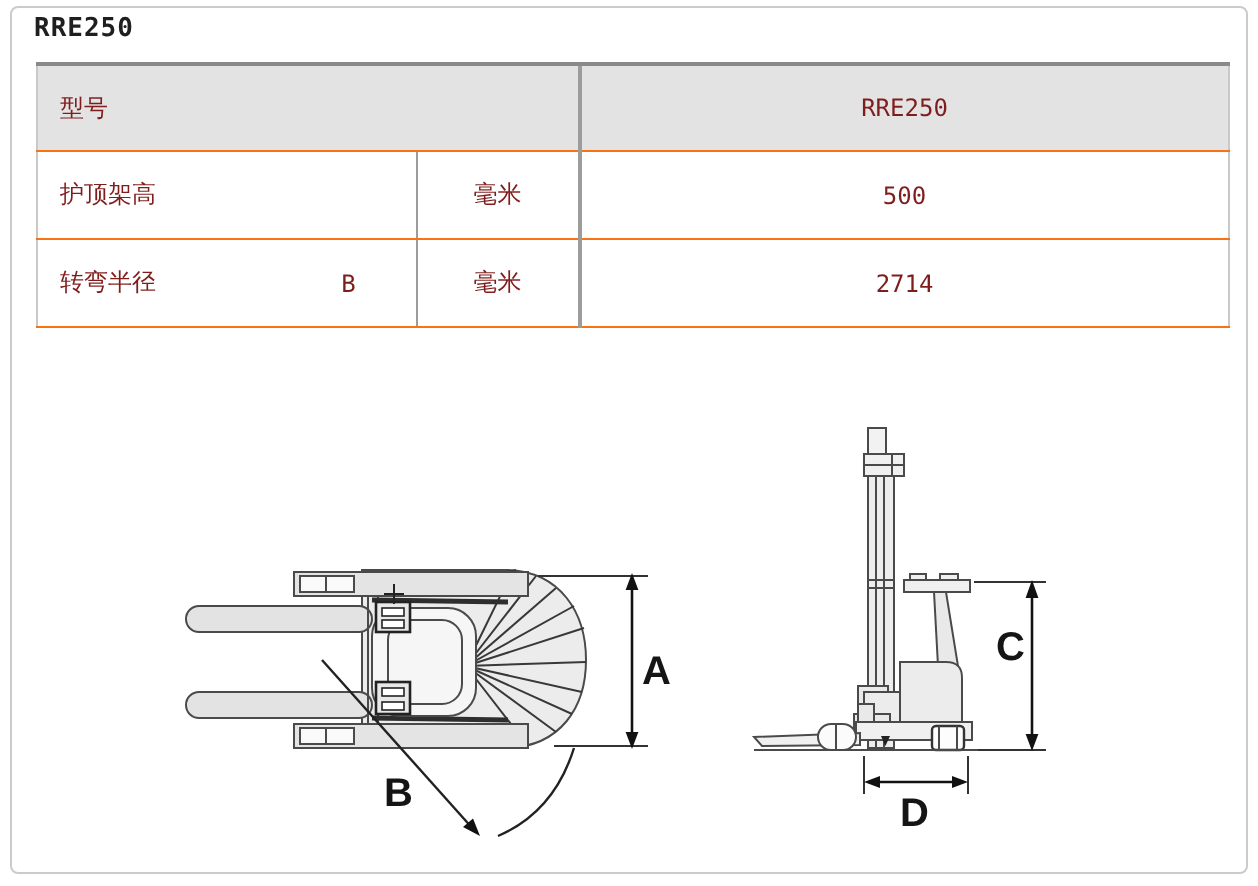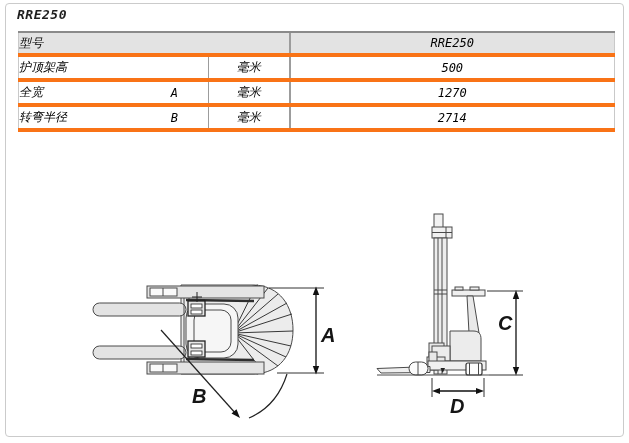--- a/index.html
+++ b/index.html
@@ -1,26 +1,26 @@
 <!DOCTYPE html>
 <html><head>
 <meta charset="utf-8">
 <style>
   html,body{margin:0;padding:0;background:#fff;}
   body{width:629px;height:443px;position:relative;overflow:hidden;
        font-family:"DejaVu Sans",sans-serif;}
-  .canvas{position:absolute;left:0;top:0;width:629px;height:443px;background:#fff;font-style:italic;}
+  .canvas{position:absolute;left:0;top:0;width:629px;height:443px;background:#fff;}
   .frame{position:absolute;left:5px;top:3px;width:617px;height:432px;
          border:1px solid #cbcbcb;border-radius:4px;background:#fff;}
   .title{position:absolute;left:17px;top:7px;font-family:"DejaVu Sans Mono","Liberation Mono",monospace;
          font-weight:bold;font-size:13px;color:#1f1f1f;letter-spacing:0.5px;}
   table.spec{position:absolute;left:18px;top:31px;width:596px;border-collapse:collapse;
              table-layout:fixed;border-left:1px solid #c9c9c9;border-right:1px solid #c9c9c9;}
-  table.spec td{height:21px;padding:0;font-size:12px;color:#000000;
-                border-bottom:4px solid #f97316;overflow:hidden;white-space:nowrap;}
+  table.spec td{height:21px;padding:11px;font-size:12px;color:#7f1d1d;
+                border-bottom:1px solid #f97316;overflow:hidden;white-space:nowrap;}
   tr.hdr td{background:#e3e3e3;border-top:2px solid #8a8a8a;height:20px;}
   td.name{text-align:left;padding-left:7px;}
   td.letter{text-align:center;font-family:"DejaVu Sans Mono","Liberation Mono",monospace;
             font-size:11px;color:#555;}
   td.unit{text-align:center;padding-right:12px;}
   td.ub{border-left:1px solid #9c9c9c;margin-top:37px;}
   td.vcell{border-left:2px solid #9c9c9c;text-align:center;
            font-family:"DejaVu Sans Mono","Liberation Mono",monospace;font-size:12px;color:#555;}
   svg.diagram{position:absolute;left:0;top:0;}
   svg .dimlabel{font-family:"Liberation Sans","DejaVu Sans",sans-serif;
@@ -43,26 +43,20 @@
     <tbody>
         <tr class="hdr">
       <td class="name" colspan="3">型号</td>
       <td class="vcell">RRE250</td>
     </tr>
     <tr>
       <td class="name">护顶架高</td>
       <td class="letter"></td>
       <td class="unit ub">毫米</td>
       <td class="vcell">500</td>
-    </tr>
-    <tr>
-      <td class="name">全宽</td>
-      <td class="letter">A</td>
-      <td class="unit ub">毫米</td>
-      <td class="vcell">1270</td>
     </tr>
     <tr>
       <td class="name">转弯半径</td>
       <td class="letter">B</td>
       <td class="unit ub">毫米</td>
       <td class="vcell">2714</td>
     </tr>
   </tbody>
     </table>
 

